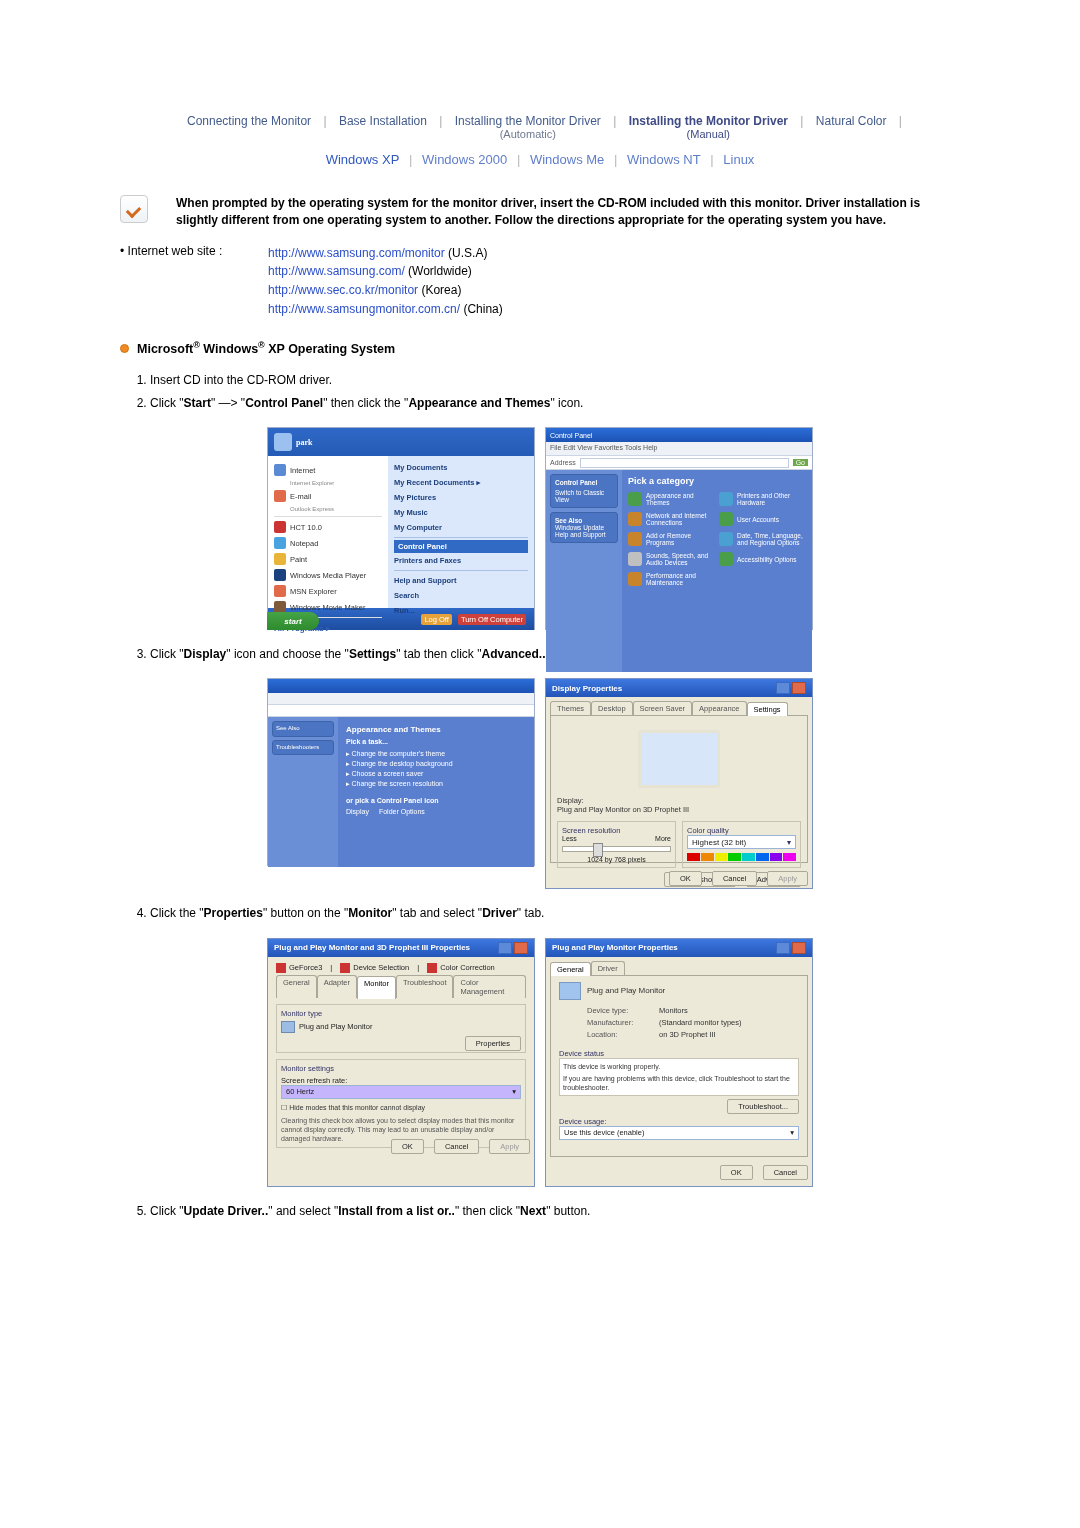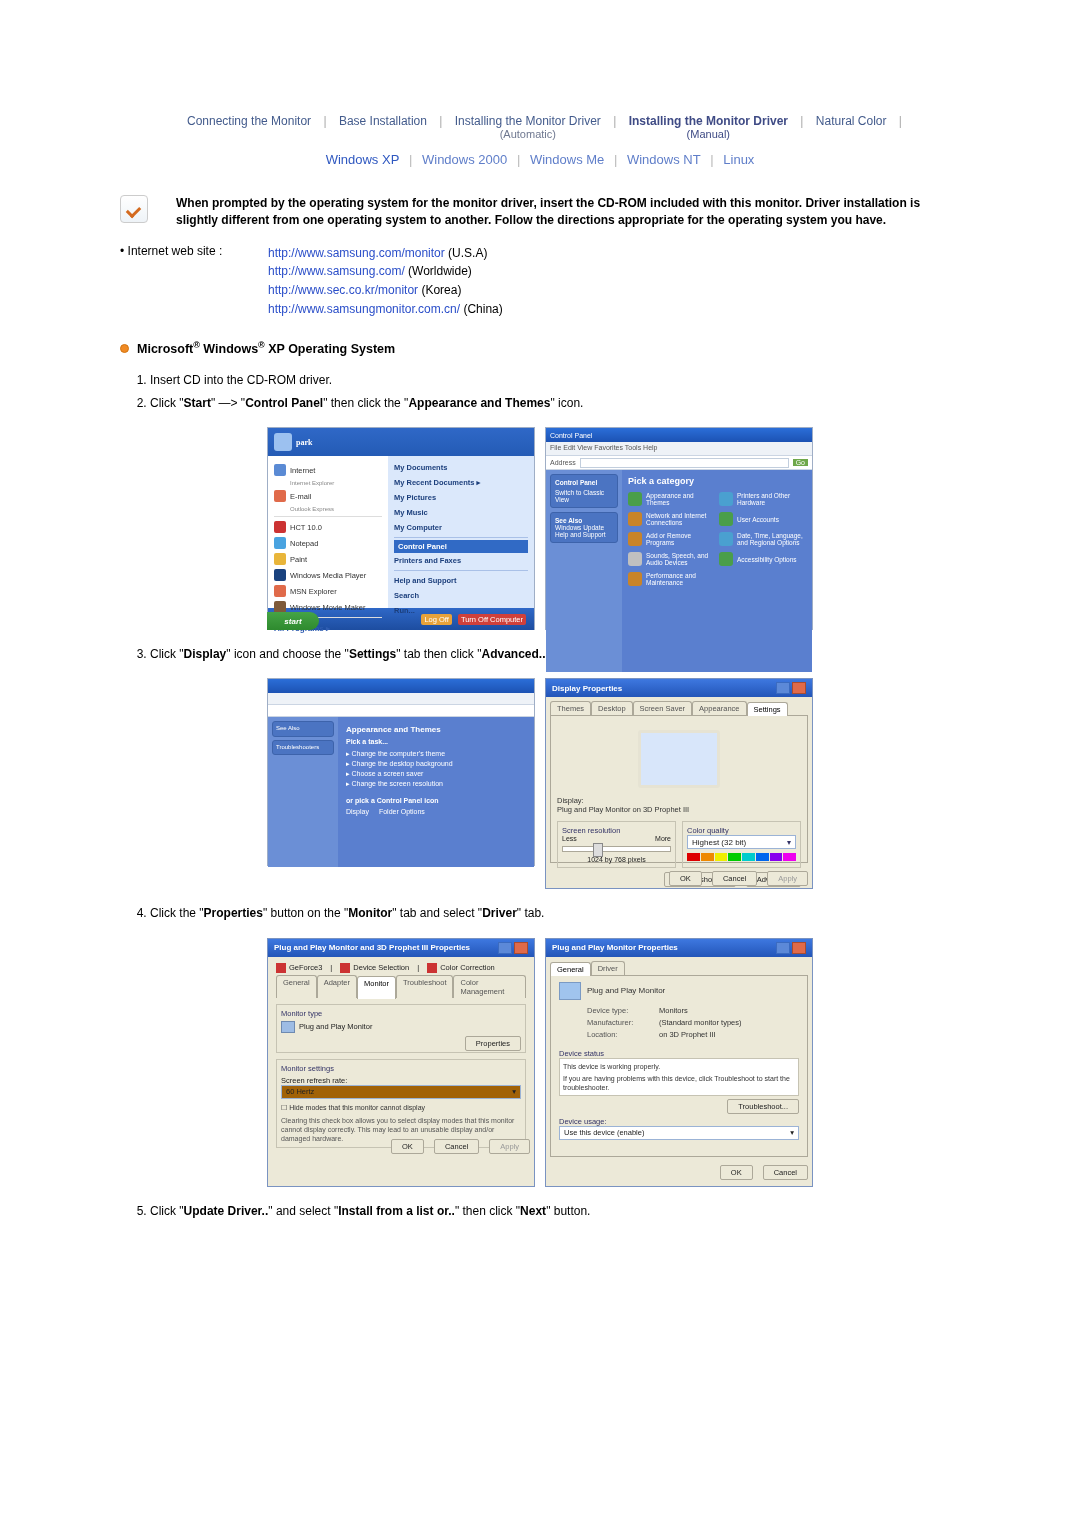--- a/index.html
+++ b/index.html
@@ -523,21 +523,21 @@
             <span style="display:flex;align-items:center;gap:4px;font-size:7.5px">
                 <span style="width:14px;height:12px;background:#9dbce4;border:1px solid #6e8ab0"></span>
                 <span>Plug and Play Monitor</span>
               </span>
           </div>
           <div style="text-align:right;margin-top:6px"><span class="btn">Properties</span></div>
         </div>
         <div class="gb">
           <div class="gbh">Monitor settings</div>
           <div style="font-size:7.5px;margin-top:3px">Screen refresh rate:</div>
-          <div class="sel" style="border:1px solid #9bb3d6;background:#a16207;height:14px;display:flex;align-items:center;justify-content:space-between;padding:0 4px;font-size:7.5px">
+          <div class="sel" style="border:1px solid #9bb3d6;background:#c4b5fd;height:14px;display:flex;align-items:center;justify-content:space-between;padding:0 4px;font-size:7.5px">
             <span>60 Hertz</span>
               <span>▾</span>
           </div>
           <div class="chk">☐ <span>Hide modes that this monitor cannot display</span></div>
           <div class="chk" style="color:#555">Clearing this check box allows you to select display modes that this monitor cannot display correctly. This may lead to an unusable display and/or damaged hardware.</div>
         </div>
       </div>
       <div class="btnrow">
         <span class="btn">OK</span>
         <span class="btn">Cancel</span>

